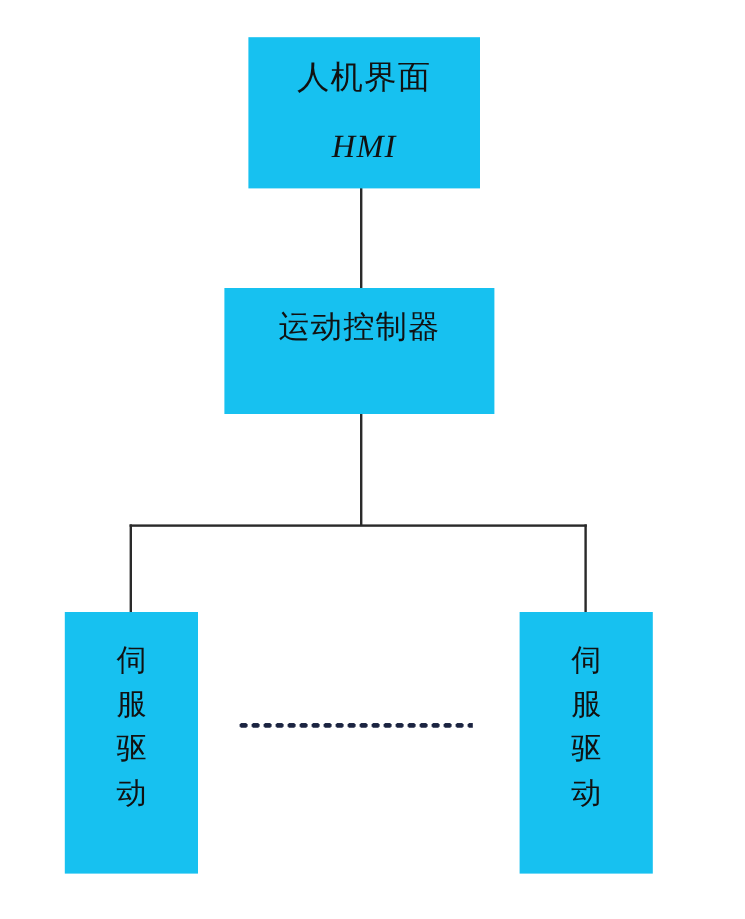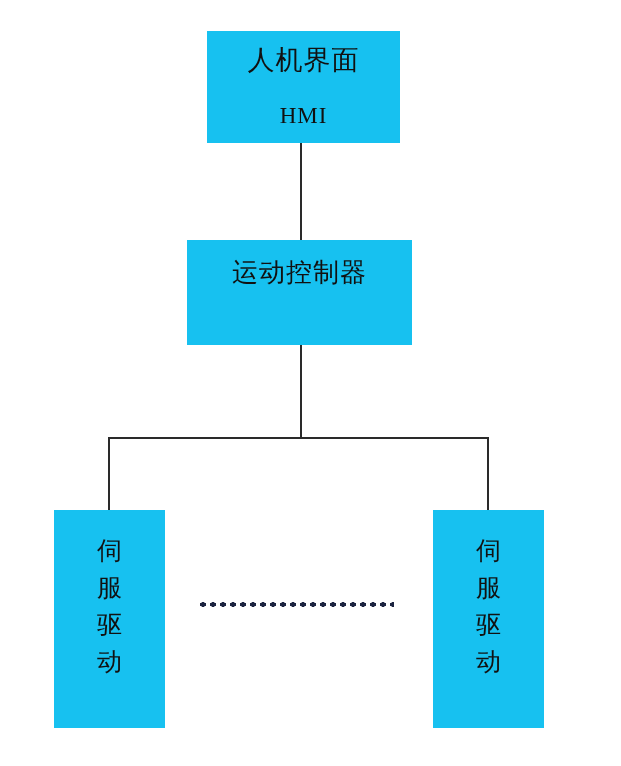--- a/index.html
+++ b/index.html
@@ -27,28 +27,29 @@
     justify-content: center;
     color: #111111;
     text-align: center;
     line-height: 1.25;
   }
 
   .node-hmi {
     left: 207px;
     top: 31px;
     width: 193px;
-    height: 112px;
+    height: 126px;
     font-size: 27px;
   }
   .node-hmi .line-cn { letter-spacing: 1px; }
   .node-hmi .line-en {
-    font-size: 23px;
+    font-size: 27px;
     letter-spacing: 1px;
     margin-top: 24px;
+    font-style: italic;
   }
 
   .node-controller {
     left: 187px;
     top: 240px;
     width: 225px;
     height: 105px;
     font-size: 26px;
     justify-content: flex-start;
     padding-top: 17px;

